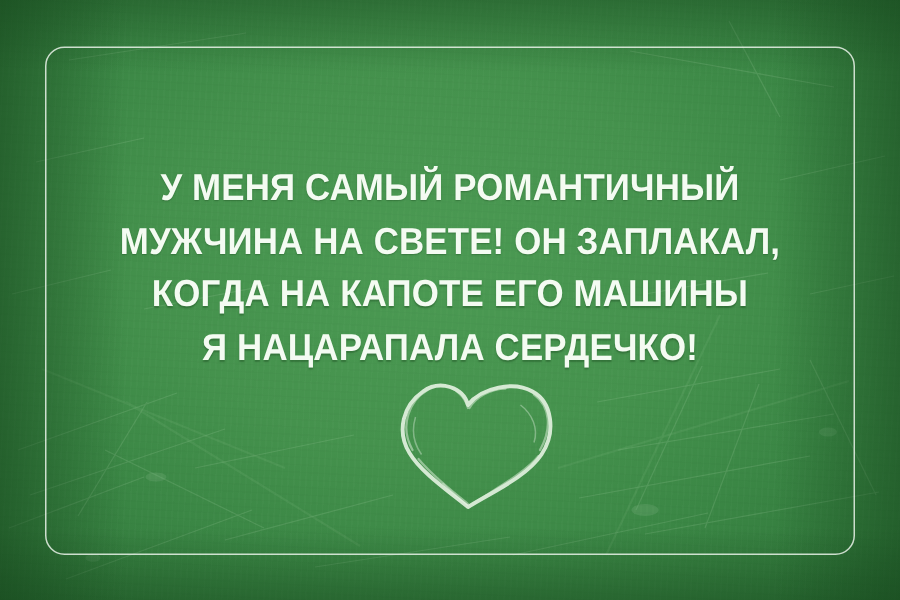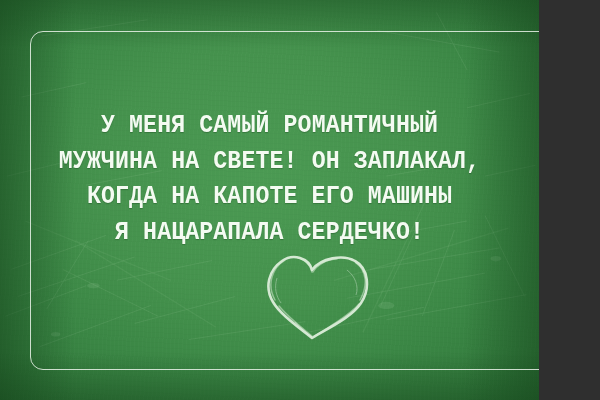--- a/index.html
+++ b/index.html
@@ -2,26 +2,25 @@
 <html><head>
 <meta charset="utf-8">
 <style>
   html, body {
     margin: 0;
     padding: 0;
     background: #2f2f2f;
   }
   #card {
     position: relative;
-    width: 523px;
+    width: 600px;
     height: 400px;
     overflow: hidden;
-    font-family: Liberation Mono, monospace;
+    font-family: Liberation Sans, sans-serif;
     background: #3e8c48;
-    padding-left: 16px;
   }
   
   .board-base {
     position: absolute;
     inset: 0;
     background:
       radial-gradient(ellipse 78% 82% at 48% 44%,
         #4b9a53 0%,
         #45924d 38%,
         #3b8745 62%,

